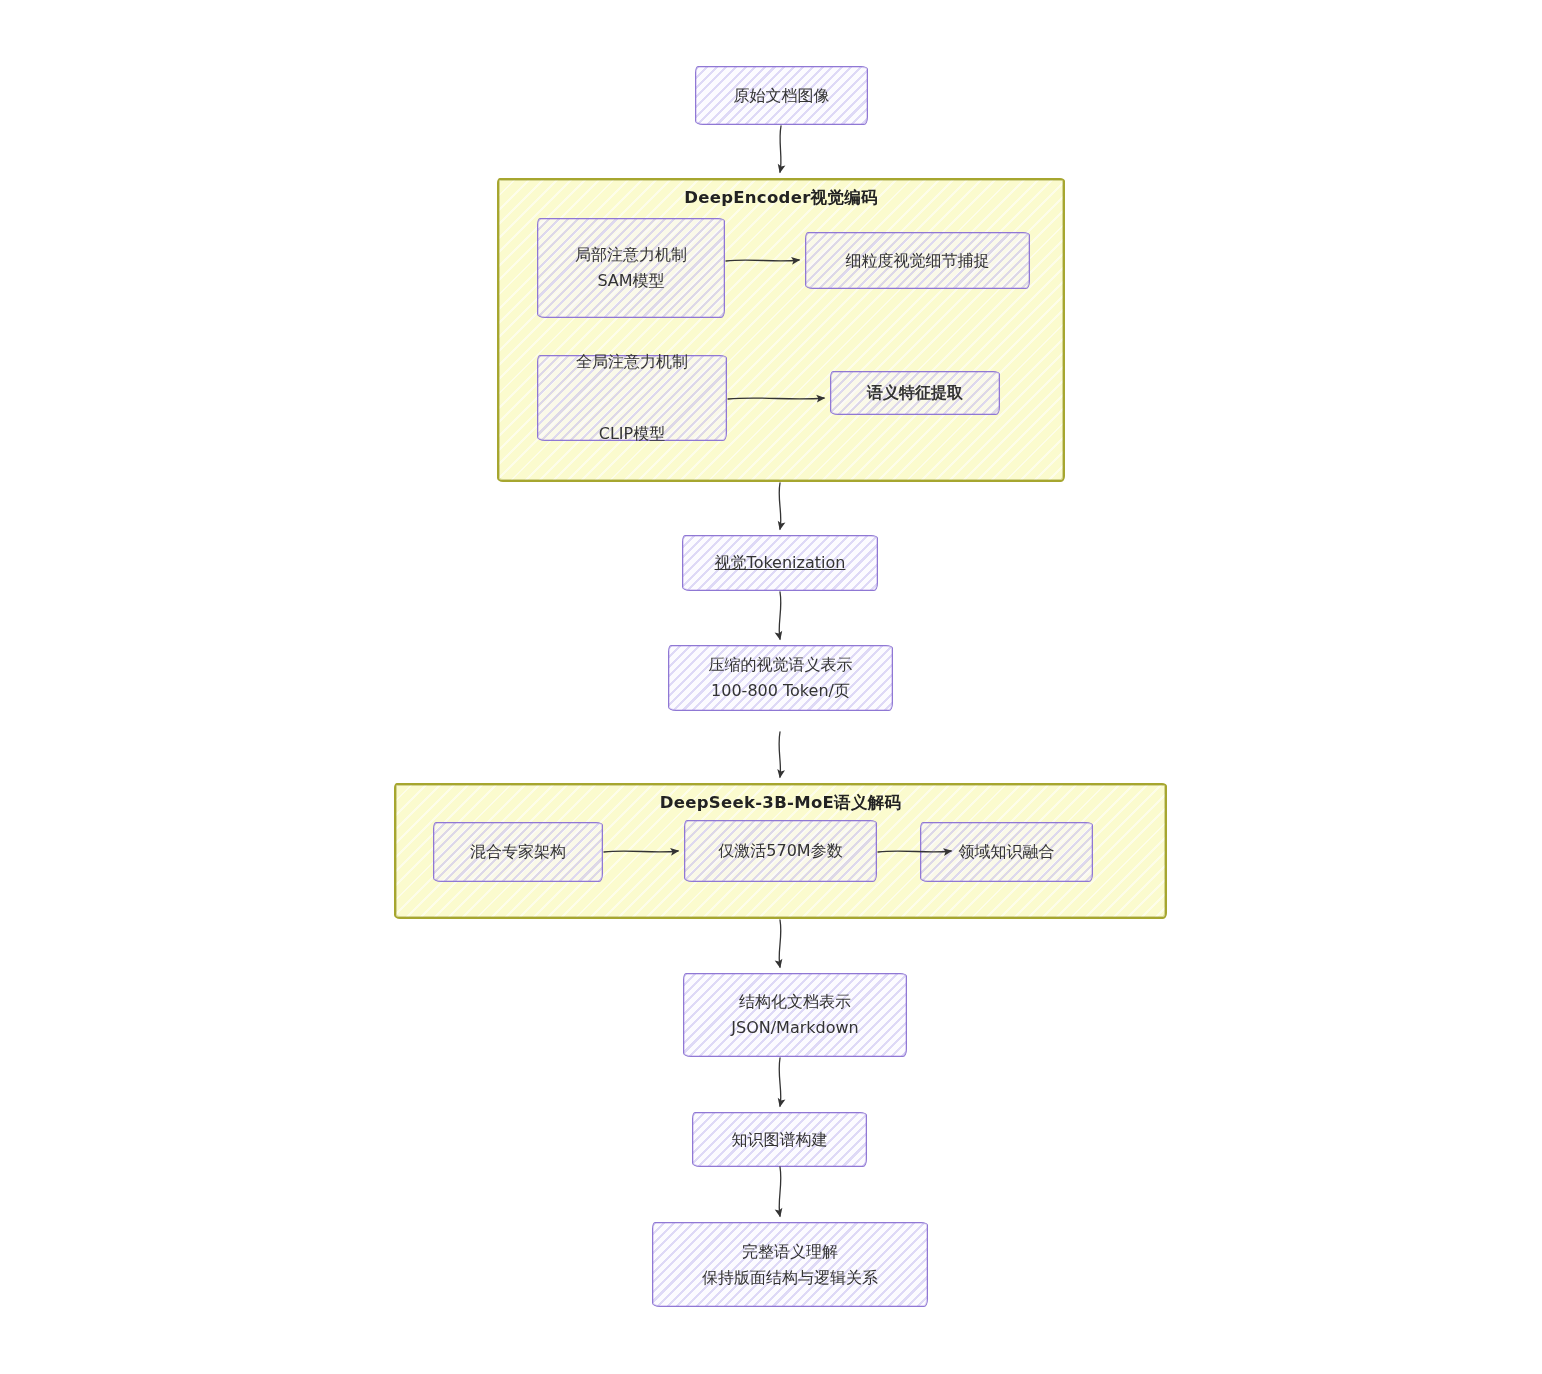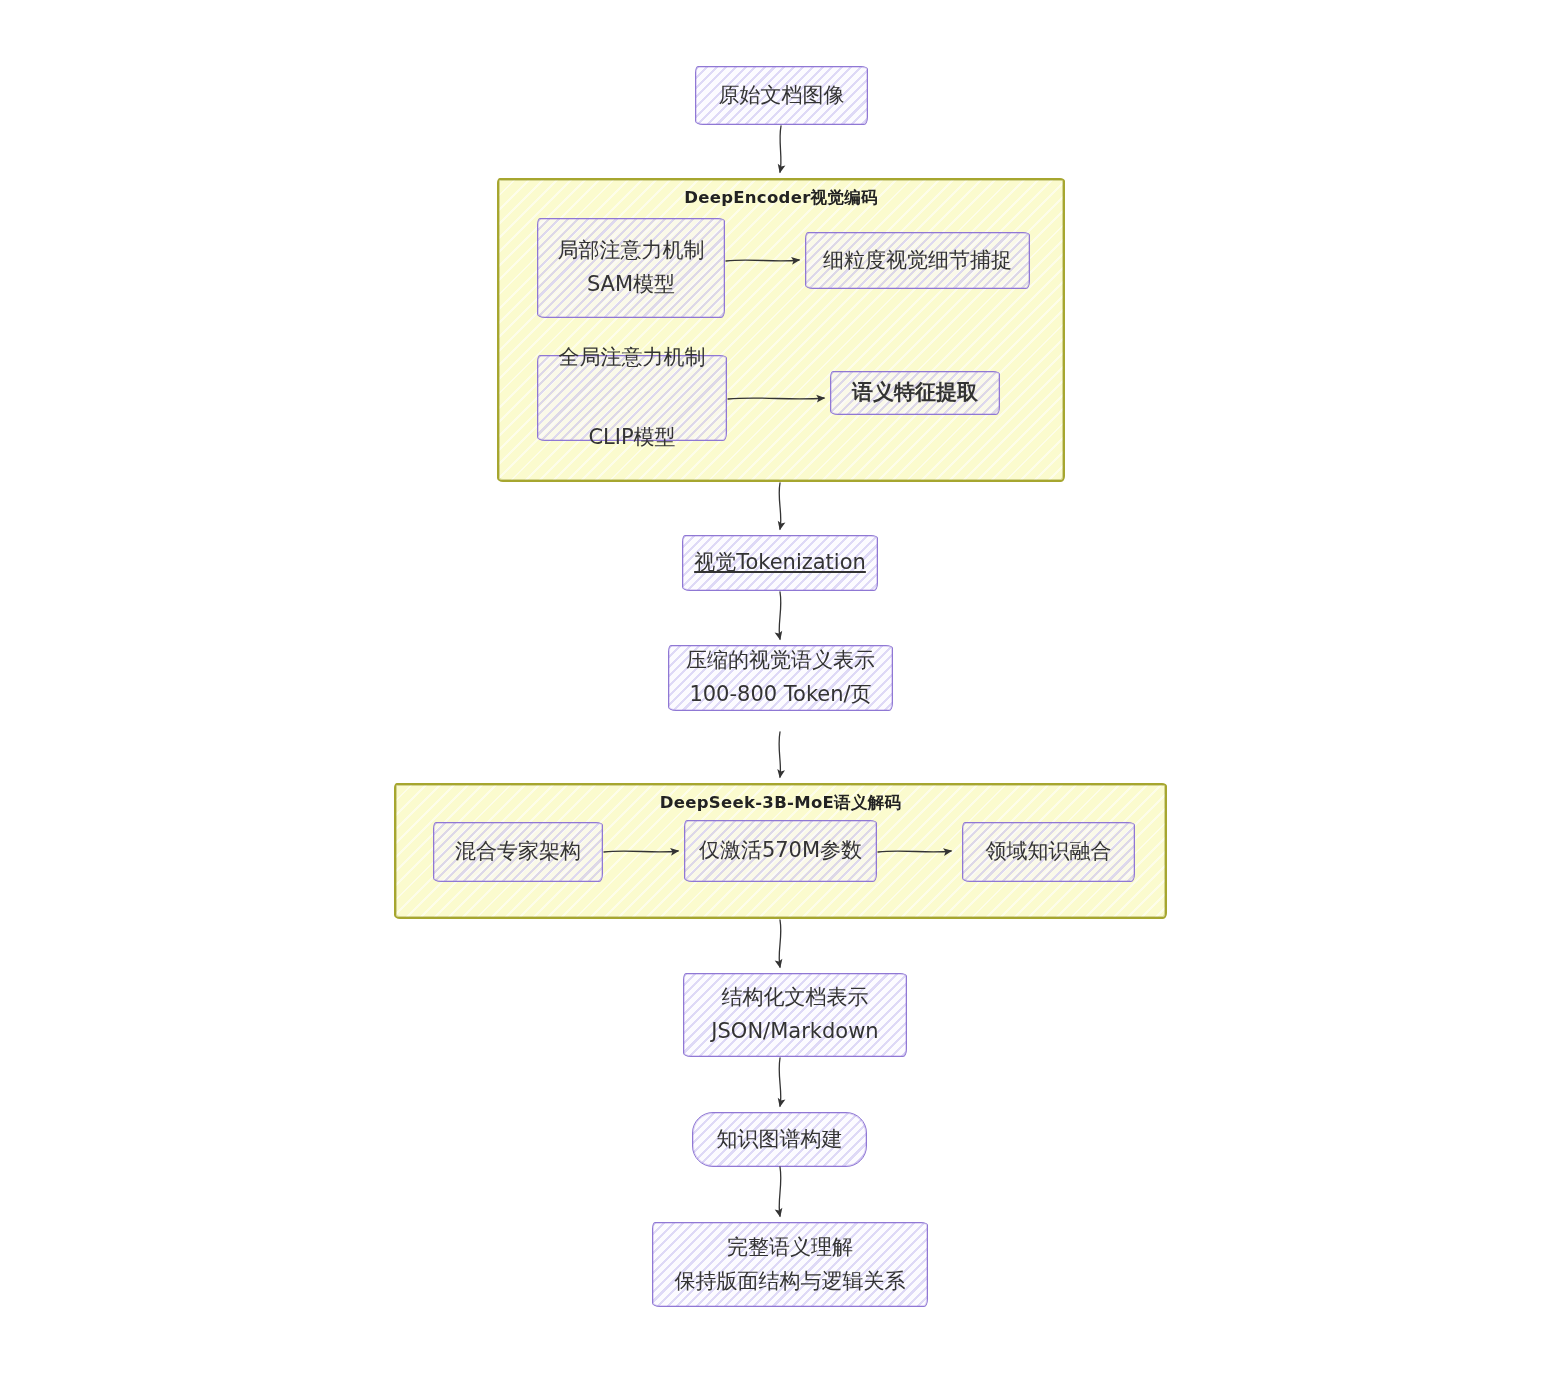--- a/index.html
+++ b/index.html
@@ -50,21 +50,21 @@
     justify-content: center;
     text-align: center;
     border: 1.7px solid #8f78d4;
     background:
       repeating-linear-gradient(135deg,
         rgba(160,146,228,0.32) 0px, rgba(160,146,228,0.32) 2.2px,
         rgba(255,255,255,0) 2.2px, rgba(255,255,255,0) 6.8px),
       rgba(249,248,255,0.55);
     border-radius: 3px 7px 4px 8px / 7px 3px 8px 4px;
     box-shadow: inset 0 0 0 1px rgba(147,112,219,0.28);
-    font-size: 21px;
+    font-size: 16px;
     line-height: 1.6;
     color: #333333;
     padding: 2px 6px;
   }
   .node span { display: block; white-space: nowrap; }
   .edges {
     position: absolute;
     left: 0;
     top: 0;
     pointer-events: none;
@@ -115,30 +115,30 @@
   </div>
 
   <div class="node" style="left:433px; top:822px; width:170px; height:60px;">
     <span>混合专家架构</span>
   </div>
 
   <div class="node" style="left:684px; top:820px; width:193px; height:62px;">
     <span>仅激活570M参数</span>
   </div>
 
-  <div class="node" style="left:962px; top:822px; width:173px; height:60px;">
+  <div class="node" style="left:920px; top:822px; width:173px; height:60px;">
     <span>领域知识融合</span>
   </div>
 
   <div class="node" style="left:683px; top:973px; width:224px; height:84px;">
     <span>结构化文档表示</span>
     <span>JSON/Markdown</span>
   </div>
 
-  <div class="node" style="left:692px; top:1112px; width:175px; height:55px;border-radius:21px;">
+  <div class="node" style="left:692px; top:1112px; width:175px; height:55px;">
     <span>知识图谱构建</span>
   </div>
 
   <div class="node" style="left:652px; top:1222px; width:276px; height:85px;">
     <span>完整语义理解</span>
     <span>保持版面结构与逻辑关系</span>
   </div>
 
   <svg class="edges" width="1542" height="1374" viewBox="0 0 1542 1374">
     <defs>

